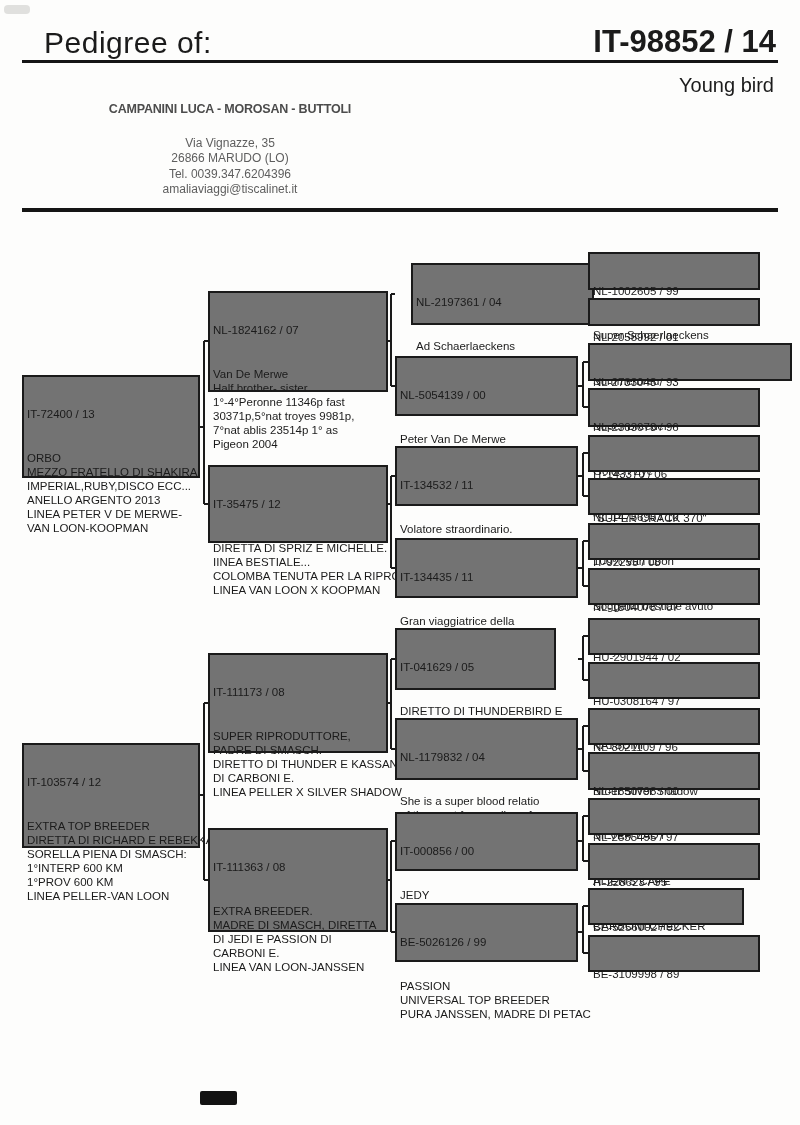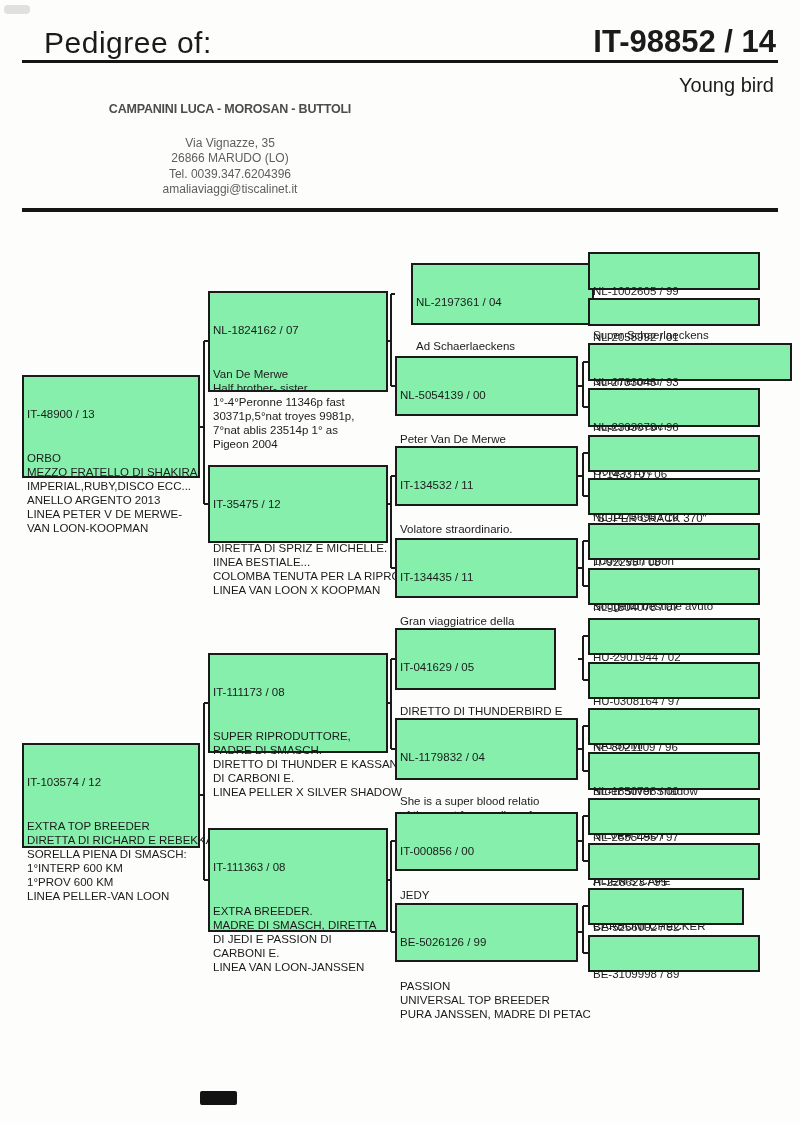--- a/index.html
+++ b/index.html
@@ -12,21 +12,21 @@
   .hdr-title{position:absolute;left:24px;top:26px;font-size:30px;font-weight:500;letter-spacing:0.5px;margin-left:20px;}
   .hdr-ring{position:absolute;right:24px;top:24px;font-size:31px;font-weight:700;}
   .rule{position:absolute;left:22px;width:756px;background:#151515;}
   .rule-1{top:60px;height:3px;}
   .rule-2{top:208px;height:4px;}
   .hdr-age{position:absolute;right:26px;top:74px;font-size:20px;font-weight:500;}
   .stamp{position:absolute;left:90px;top:102px;width:280px;text-align:center;color:#5e5e5e;line-height:15.5px;font-size:12px;}
   .stamp .s1{font-weight:700;font-size:12.5px;color:#4c4c4c;letter-spacing:-0.2px;margin-bottom:18px;}
   .stamp div{white-space:pre;}
   .box{
-    position:absolute;background:#86efac;border:2px solid #1a1a1a;
+    position:absolute;background:#737373;border:2px solid #1a1a1a;
     padding:2px 3px;font-size:11.5px;line-height:14px;
     white-space:pre;overflow:visible;box-sizing:border-box;
   }
   .box .ring{margin-bottom:2px;}
   .connectors{position:absolute;left:0;top:0;}
   .artifact{position:absolute;left:200px;top:1091px;width:37px;height:14px;background:#121212;border-radius:2px;}
   .smudge{position:absolute;left:4px;top:5px;width:26px;height:9px;background:#c9c9c5;opacity:.55;border-radius:4px;}
 </style>
 </head>
 <body>
@@ -62,21 +62,21 @@
       M578 386 H583 M583 362 V407 M583 362 H588 M583 407 H588
       M578 476 H583 M583 453 V496 M583 453 H588 M583 496 H588
       M578 568 H583 M583 541 V586 M583 541 H588 M583 586 H588
       M578 659 H583 M583 636 V680 M583 636 H588 M583 680 H588
       M578 749 H583 M583 726 V771 M583 726 H588 M583 771 H588
       M578 841 H583 M583 816 V861 M583 816 H588 M583 861 H588
       M578 932 H583 M583 906 V953 M583 906 H588 M583 953 H588"></path>
   </svg>
 
   <div class="box" style="left:22px;top:375px;width:178px;height:103px">
-    <div class="ring">IT-48900 / 13</div>
+    <div class="ring">IT-72400 / 13</div>
     <div class="desc">ORBO
 MEZZO FRATELLO DI SHAKIRA,
 IMPERIAL,RUBY,DISCO ECC...
 ANELLO ARGENTO 2013
 LINEA PETER V DE MERWE-
 VAN LOON-KOOPMAN</div>
   </div>
   <div class="box" style="left:22px;top:743px;width:178px;height:105px">
     <div class="ring">IT-103574 / 12</div>
     <div class="desc">EXTRA TOP BREEDER

